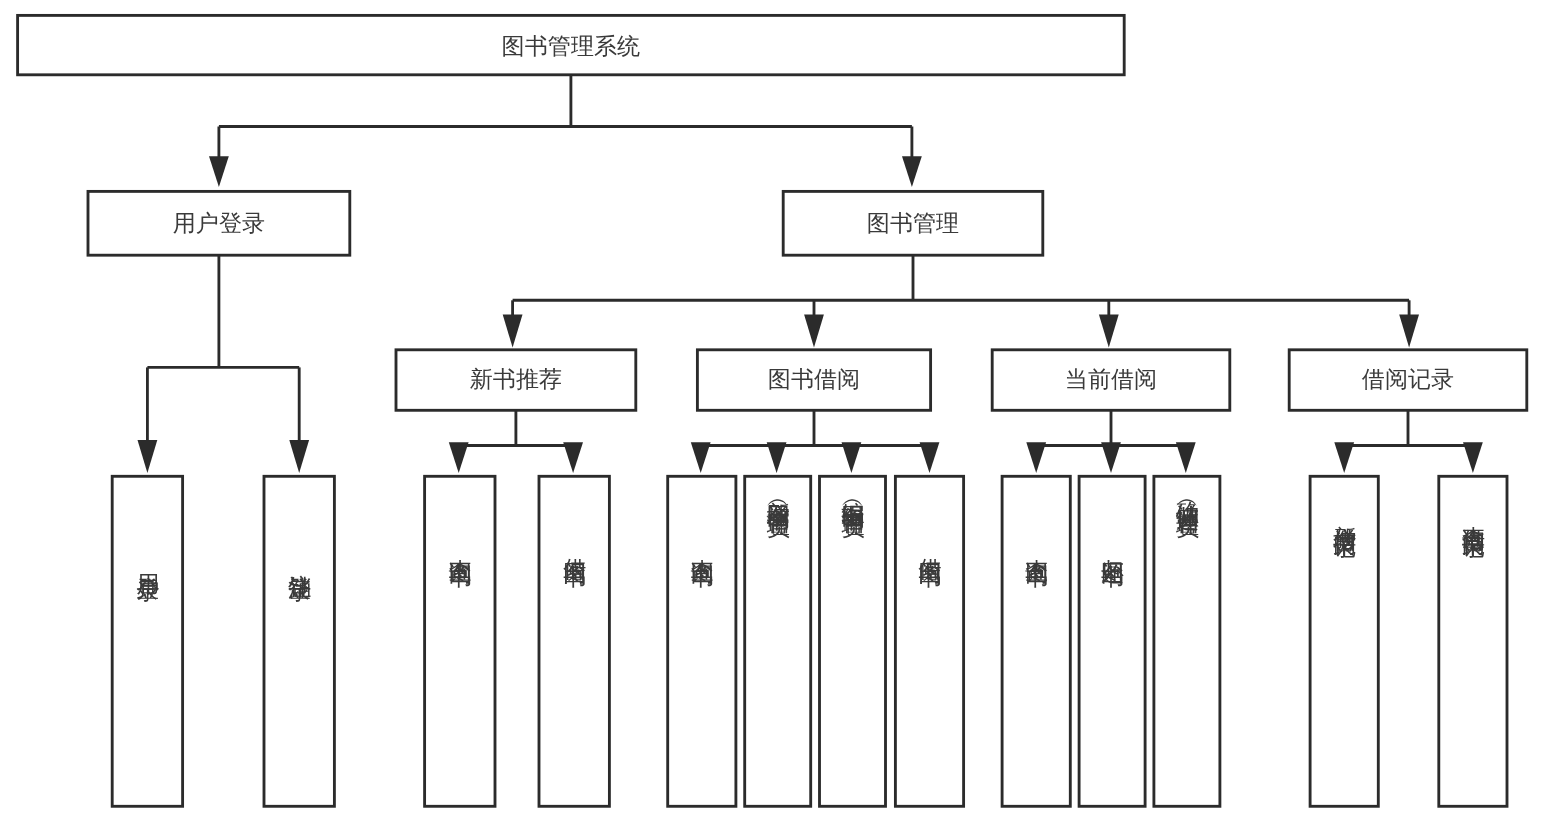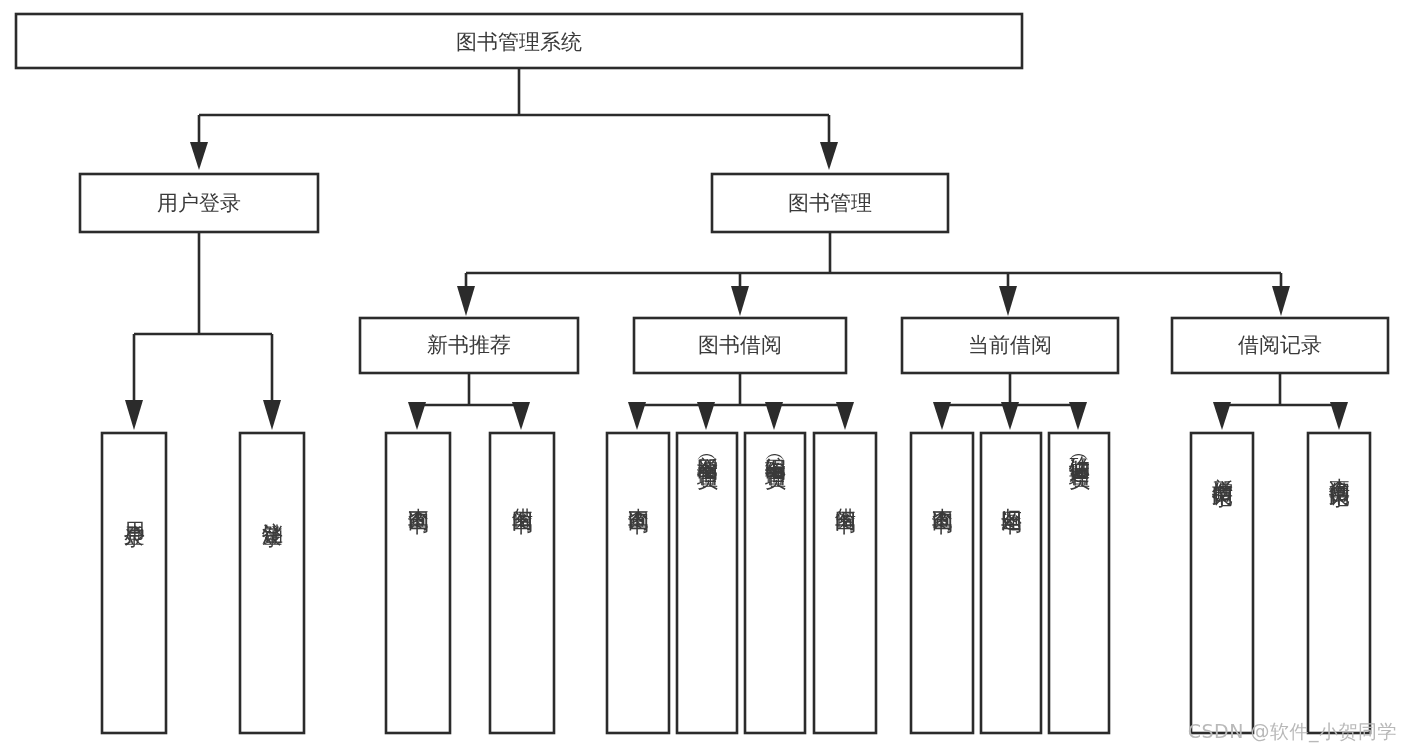--- a/index.html
+++ b/index.html
@@ -262,15 +262,14 @@
   </div>
 
   <div class="vert-text-wrap" style="left:1191px; top:433px; width:62px; height:300px;">
     <span class="vert-text" style="margin-top:28px;">新增借阅记录</span>
   </div>
 
   <div class="vert-text-wrap" style="left:1308px; top:433px; width:62px; height:300px;">
     <span class="vert-text" style="margin-top:28px;">查询借阅记录</span>
   </div>
 
-  <div class="watermark">CSDN @软件_小贺同学</div>
 
 </div>
 
 </body></html>

